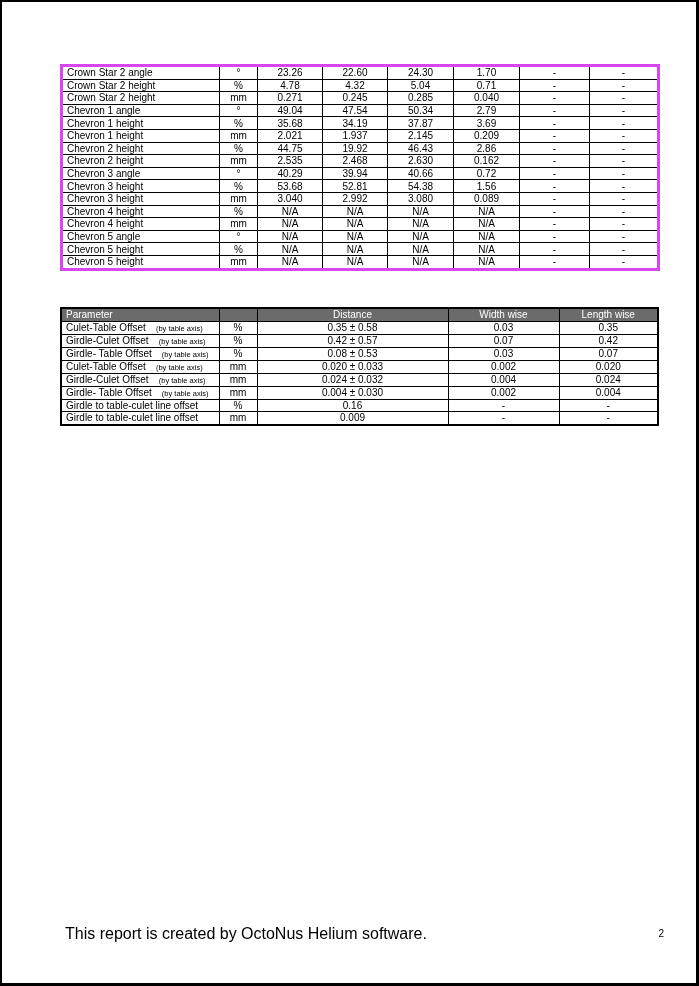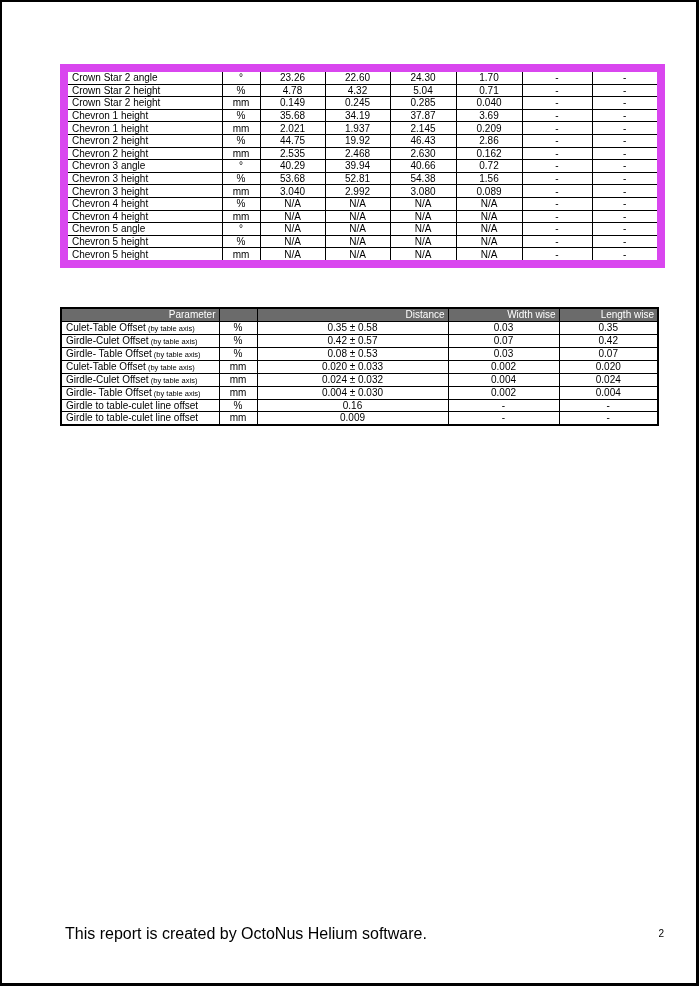--- a/index.html
+++ b/index.html
@@ -19,30 +19,29 @@
     border:1px solid #000;
     padding:0 3px;
     font-size:10px;
     line-height:11px;
     height:11.6px;
     text-align:center;
     white-space:nowrap;
     overflow:hidden;
     font-weight:normal;
   }
-  .t1{left:58px;top:62px;width:597px;border:8px solid #d946ef;}
+  .t1{left:58px;top:62px;width:597px;border:3px solid #d946ef;}
   .t2{left:58px;top:305px;width:597px;border:2px solid #000;}
   td.left, th.left{text-align:left;padding-left:4px;}
   .t2 thead th{
     background:#6b6b6b;
     color:#ffffff;
     border-color:#000;
-    text-align:right;
-  }
-  .small{font-size:7.5px;}
+  }
+  .small{font-size:7.5px;margin-left:8px;}
   .footer-note{
     position:absolute;left:63px;top:926px;
     font-size:16px;line-height:12px;
   }
   .page-number{
     position:absolute;left:648px;top:926px;width:14px;
     font-size:10px;line-height:12px;text-align:right;
   }
 </style>
 </head>
@@ -78,24 +77,34 @@
           <td>4.78</td>
           <td>4.32</td>
           <td>5.04</td>
           <td>0.71</td>
           <td>-</td>
           <td>-</td>
         </tr>
         <tr>
           <td class="left">Crown Star 2 height</td>
           <td>mm</td>
-          <td>0.149</td>
+          <td>0.271</td>
           <td>0.245</td>
           <td>0.285</td>
           <td>0.040</td>
+          <td>-</td>
+          <td>-</td>
+        </tr>
+        <tr>
+          <td class="left">Chevron 1  angle</td>
+          <td>°</td>
+          <td>49.04</td>
+          <td>47.54</td>
+          <td>50.34</td>
+          <td>2.79</td>
           <td>-</td>
           <td>-</td>
         </tr>
         <tr>
           <td class="left">Chevron 1  height</td>
           <td>%</td>
           <td>35.68</td>
           <td>34.19</td>
           <td>37.87</td>
           <td>3.69</td>

